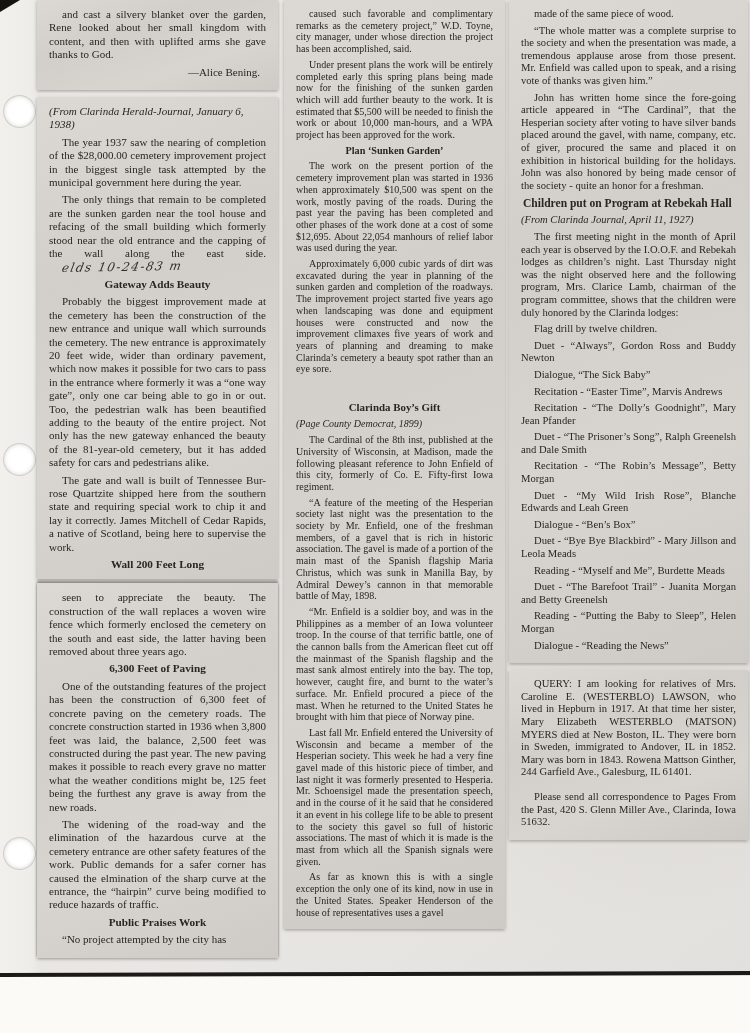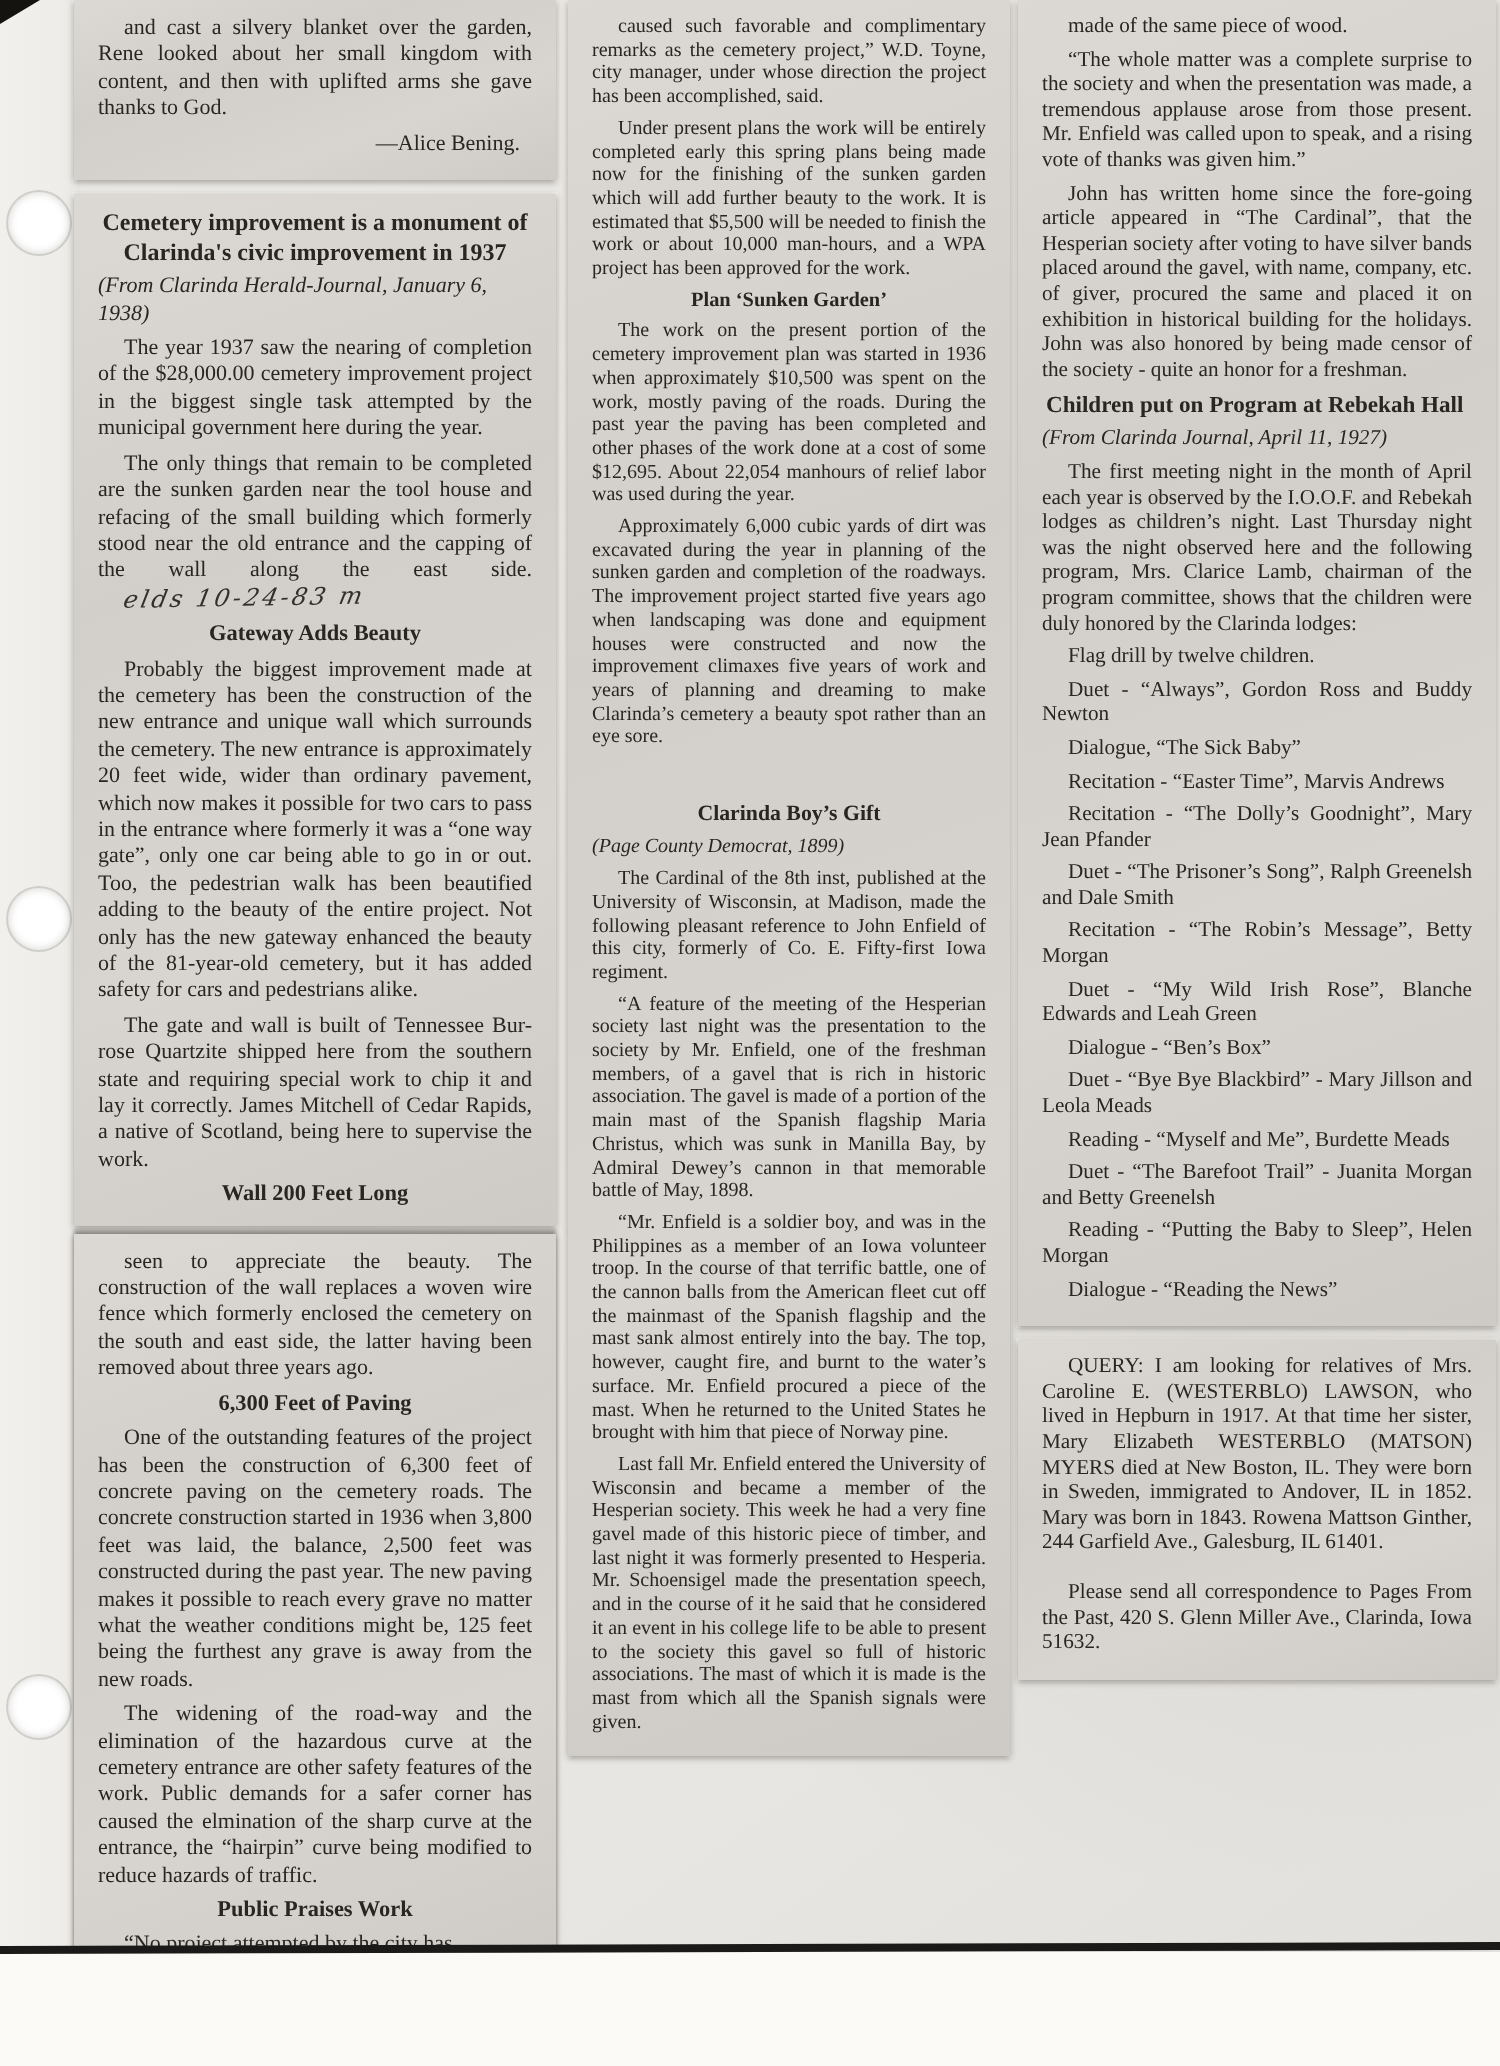--- a/index.html
+++ b/index.html
@@ -89,21 +89,20 @@
     </div>
     <div class="corner-mark" data-name="scan-corner-artifact"></div>
     <div class="handnum handwriting" data-name="handwritten-page-number">8564</div>
     <main class="columns" data-name="clipping-columns">
       <section class="col col-left" data-name="column-left">
           <article class="clipping" data-name="clipping-garden-poem">
             <p class="blk paragraph" data-name="clipping-paragraph">and cast a silvery blanket over the garden, Rene looked about her small kingdom with content, and then with uplifted arms she gave thanks to God.</p>
             <p class="blk byline" data-name="clipping-byline">—Alice Bening.</p>
           </article>
           <article class="clipping" data-name="clipping-cemetery-improvement">
-            <h2 class="blk heading" data-name="clipping-heading">Cemetery improvement is a monument of Clarinda's civic improvement in 1937</h2>
             <p class="blk source" data-name="clipping-source">(From Clarinda Herald-Journal, January 6, 1938)</p>
             <p class="blk paragraph" data-name="clipping-paragraph">The year 1937 saw the nearing of completion of the $28,000.00 cemetery improvement project in the biggest single task attempted by the municipal government here during the year.</p>
             <p class="blk paragraph" data-name="clipping-paragraph"><span data-name="clipping-text-segment">The only things that remain to be completed are the sunken garden near the tool house and refacing of the small building which formerly stood near the old entrance and the capping of the wall along the east side. </span><span class="handwriting hand-inline" data-name="handwritten-annotation">elds 10-24-83 m</span></p>
             <h3 class="blk subhead" data-name="clipping-subhead">Gateway Adds Beauty</h3>
             <p class="blk paragraph" data-name="clipping-paragraph">Probably the biggest improvement made at the cemetery has been the construction of the new entrance and unique wall which surrounds the cemetery. The new entrance is approximately 20 feet wide, wider than ordinary pavement, which now makes it possible for two cars to pass in the entrance where formerly it was a “one way gate”, only one car being able to go in or out. Too, the pedestrian walk has been beautified adding to the beauty of the entire project. Not only has the new gateway enhanced the beauty of the 81-year-old cemetery, but it has added safety for cars and pedestrians alike.</p>
             <p class="blk paragraph" data-name="clipping-paragraph">The gate and wall is built of Tennessee Bur-rose Quartzite shipped here from the southern state and requiring special work to chip it and lay it correctly. James Mitchell of Cedar Rapids, a native of Scotland, being here to supervise the work.</p>
             <h3 class="blk subhead" data-name="clipping-subhead">Wall 200 Feet Long</h3>
           </article>
           <article class="clipping" data-name="clipping-cemetery-continued">
             <p class="blk paragraph" data-name="clipping-paragraph">seen to appreciate the beauty. The construction of the wall replaces a woven wire fence which formerly enclosed the cemetery on the south and east side, the latter having been removed about three years ago.</p>
@@ -120,20 +119,21 @@
             <p class="blk paragraph" data-name="clipping-paragraph">Under present plans the work will be entirely completed early this spring plans being made now for the finishing of the sunken garden which will add further beauty to the work. It is estimated that $5,500 will be needed to finish the work or about 10,000 man-hours, and a WPA project has been approved for the work.</p>
             <h3 class="blk subhead" data-name="clipping-subhead">Plan ‘Sunken Garden’</h3>
             <p class="blk paragraph" data-name="clipping-paragraph">The work on the present portion of the cemetery improvement plan was started in 1936 when approximately $10,500 was spent on the work, mostly paving of the roads. During the past year the paving has been completed and other phases of the work done at a cost of some $12,695. About 22,054 manhours of relief labor was used during the year.</p>
             <p class="blk paragraph" data-name="clipping-paragraph">Approximately 6,000 cubic yards of dirt was excavated during the year in planning of the sunken garden and completion of the roadways. The improvement project started five years ago when landscaping was done and equipment houses were constructed and now the improvement climaxes five years of work and years of planning and dreaming to make Clarinda’s cemetery a beauty spot rather than an eye sore.</p>
             <h2 class="blk heading" data-name="clipping-heading">Clarinda Boy’s Gift</h2>
             <p class="blk source" data-name="clipping-source">(Page County Democrat, 1899)</p>
             <p class="blk paragraph" data-name="clipping-paragraph">The Cardinal of the 8th inst, published at the University of Wisconsin, at Madison, made the following pleasant reference to John Enfield of this city, formerly of Co. E. Fifty-first Iowa regiment.</p>
             <p class="blk paragraph" data-name="clipping-paragraph">“A feature of the meeting of the Hesperian society last night was the presentation to the society by Mr. Enfield, one of the freshman members, of a gavel that is rich in historic association. The gavel is made of a portion of the main mast of the Spanish flagship Maria Christus, which was sunk in Manilla Bay, by Admiral Dewey’s cannon in that memorable battle of May, 1898.</p>
             <p class="blk paragraph" data-name="clipping-paragraph">“Mr. Enfield is a soldier boy, and was in the Philippines as a member of an Iowa volunteer troop. In the course of that terrific battle, one of the cannon balls from the American fleet cut off the mainmast of the Spanish flagship and the mast sank almost entirely into the bay. The top, however, caught fire, and burnt to the water’s surface. Mr. Enfield procured a piece of the mast. When he returned to the United States he brought with him that piece of Norway pine.</p>
             <p class="blk paragraph" data-name="clipping-paragraph">Last fall Mr. Enfield entered the University of Wisconsin and became a member of the Hesperian society. This week he had a very fine gavel made of this historic piece of timber, and last night it was formerly presented to Hesperia. Mr. Schoensigel made the presentation speech, and in the course of it he said that he considered it an event in his college life to be able to present to the society this gavel so full of historic associations. The mast of which it is made is the mast from which all the Spanish signals were given.</p>
+            <p class="blk paragraph" data-name="clipping-paragraph">As far as known this is with a single exception the only one of its kind, now in use in the United States. Speaker Henderson of the house of representatives uses a gavel</p>
           </article>
         </section>
       <section class="col col-right" data-name="column-right">
           <article class="clipping" data-name="clipping-gavel-rebekah">
             <p class="blk paragraph" data-name="clipping-paragraph">made of the same piece of wood.</p>
             <p class="blk paragraph" data-name="clipping-paragraph">“The whole matter was a complete surprise to the society and when the presentation was made, a tremendous applause arose from those present. Mr. Enfield was called upon to speak, and a rising vote of thanks was given him.”</p>
             <p class="blk paragraph" data-name="clipping-paragraph">John has written home since the fore-going article appeared in “The Cardinal”, that the Hesperian society after voting to have silver bands placed around the gavel, with name, company, etc. of giver, procured the same and placed it on exhibition in historical building for the holidays. John was also honored by being made censor of the society - quite an honor for a freshman.</p>
             <h2 class="blk heading" data-name="clipping-heading">Children put on Program at Rebekah Hall</h2>
             <p class="blk source" data-name="clipping-source">(From Clarinda Journal, April 11, 1927)</p>
             <p class="blk paragraph" data-name="clipping-paragraph">The first meeting night in the month of April each year is observed by the I.O.O.F. and Rebekah lodges as children’s night. Last Thursday night was the night observed here and the following program, Mrs. Clarice Lamb, chairman of the program committee, shows that the children were duly honored by the Clarinda lodges:</p>

